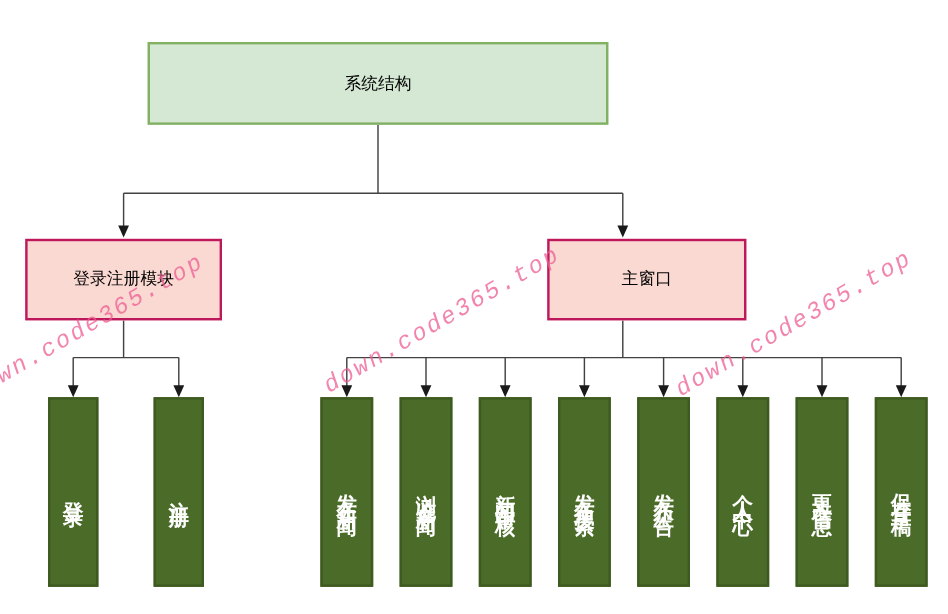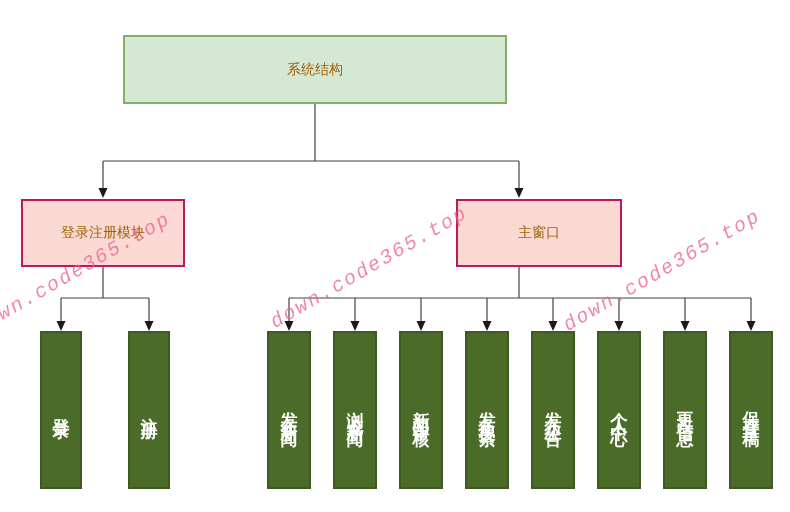--- a/index.html
+++ b/index.html
@@ -17,21 +17,21 @@
     width: 790px; height: 512px;
     pointer-events: none;
   }
   .node {
     position: absolute;
     box-sizing: border-box;
     display: flex;
     align-items: center;
     justify-content: center;
     text-align: center;
-    color: #a16207;
+    color: #000000;
     font-size: 14px;
   }
   .node.root {
     left: 123px; top: 35px; width: 384px; height: 69px;
     background: #d5e8d4;
     border: 2px solid #82b163;
   }
   .node.branch {
     background: #fad9d2;
     border: 2px solid #be185d;

